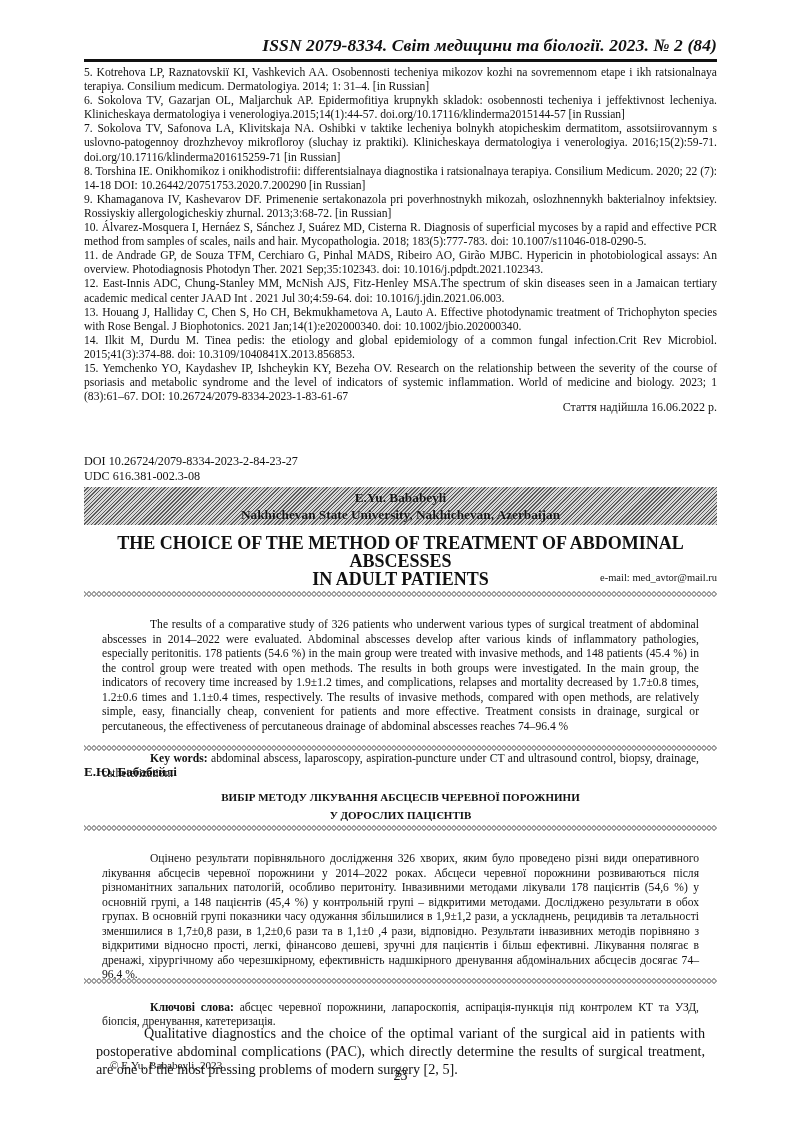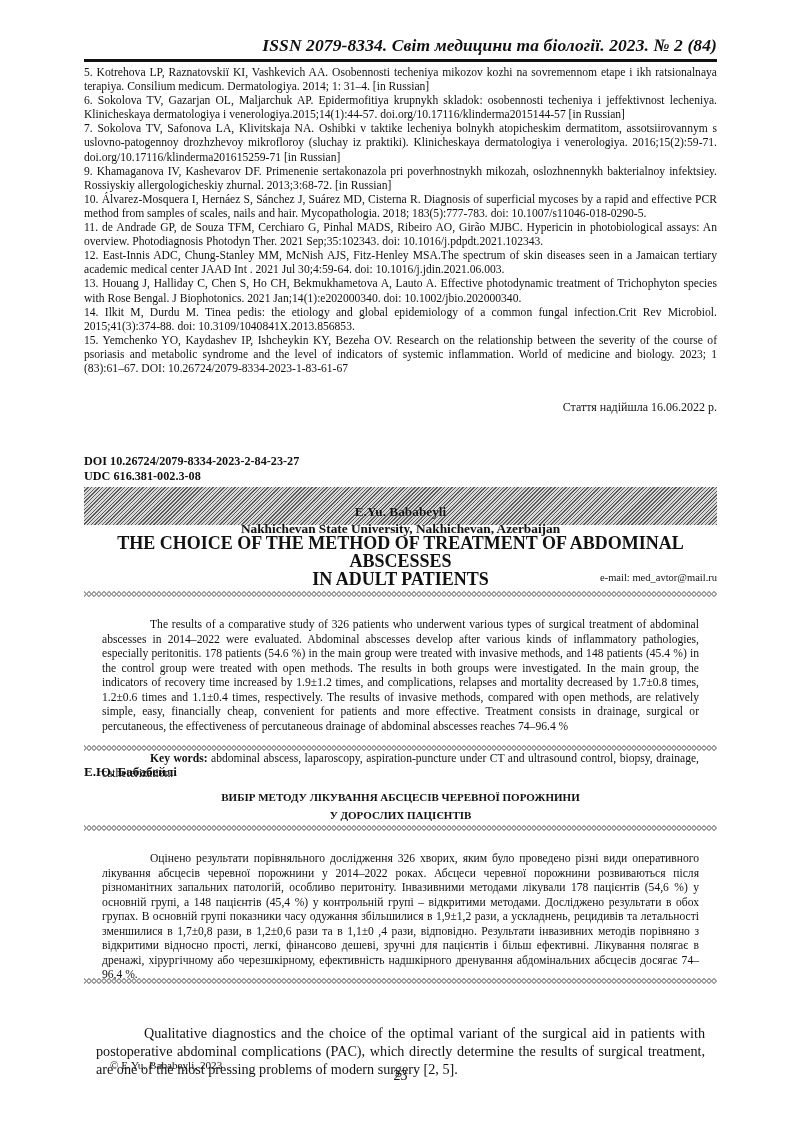--- a/index.html
+++ b/index.html
@@ -7,26 +7,26 @@
   .page { position: absolute; left: 84px; top: 0; width: 633px; }
 
   .running-header { position: absolute; left: 0; top: 35px; width: 633px; text-align: right; font-style: italic; font-weight: bold; font-size: 17.5px; letter-spacing: 0.1px; }
   .header-rule { position: absolute; left: 0; top: 59px; width: 633px; height: 0; border-top: 3px solid #111; }
 
   .refs { position: absolute; left: 0; top: 66px; width: 633px; font-size: 11.6px; line-height: 14.1px; text-align: justify; }
   .refs .ref { margin: 0; text-align: justify; }
 
   .received { position: absolute; right: 0; top: 400px; font-size: 12px; }
 
-  .ids { position: absolute; left: 0; top: 454px; font-weight: bold; font-size: 12.2px; line-height: 15px; }
+  .ids { position: absolute; left: 0; top: 454px; font-weight: normal; font-size: 12.2px; line-height: 15px; }
 
   .banner { position: absolute; left: 0; top: 487px; width: 633px; height: 38px; text-align: center; font-weight: bold; font-size: 13.3px; line-height: 17px;
     background: repeating-linear-gradient(135deg, #5a5a5a 0px, #5a5a5a 1px, #d8d8d8 1px, #d8d8d8 2.6px); }
   .banner .line { display: block; color: #111; text-shadow: 0 0 2px #ddd; }
-  .banner .line:first-child { padding-top: 16px; }
+  .banner .line:first-child { padding-top: 2px; }
 
   .title-en { position: absolute; left: 0; top: 534px; width: 633px; text-align: center; font-weight: bold; font-size: 18px; line-height: 18px; }
   .email { position: absolute; right: 0; top: 572px; font-size: 10.5px; }
 
   .wavy { position: absolute; left: 0; width: 633px; height: 6px;
     background-image:
       linear-gradient(135deg, transparent 45%, #9a9a9a 45%, #9a9a9a 60%, transparent 60%),
       linear-gradient(45deg, transparent 45%, #9a9a9a 45%, #9a9a9a 60%, transparent 60%);
     background-size: 5px 6px; background-repeat: repeat-x; opacity: 0.9; }
 
@@ -49,20 +49,21 @@
 
 <div class="page">
 
   <div class="running-header">ISSN 2079-8334. Світ медицини та біології. 2023. № 2 (84)</div>
   <div class="header-rule"></div>
 
   <div class="refs">
     <p class="ref">5. Kotrehova LP, Raznatovskiї KI, Vashkevich AA. Osobennosti techeniya mikozov kozhi na sovremennom etape i ikh ratsionalnaya terapiya. Consilium medicum. Dermatologiya. 2014; 1: 31–4. [in Russian]</p>
     <p class="ref">6. Sokolova TV, Gazarjan OL, Maljarchuk AP. Epidermofitiya krupnykh skladok: osobennosti techeniya i jeffektivnost lecheniya. Klinicheskaya dermatologiya i venerologiya.2015;14(1):44-57. doi.org/10.17116/klinderma2015144-57 [in Russian]</p>
     <p class="ref">7. Sokolova TV, Safonova LA, Klivitskaja NA. Oshibki v taktike lecheniya bolnykh atopicheskim dermatitom, assotsiirovannym s uslovno-patogennoy drozhzhevoy mikrofloroy (sluchay iz praktiki). Klinicheskaya dermatologiya i venerologiya. 2016;15(2):59-71. doi.org/10.17116/klinderma201615259-71 [in Russian]</p>
+    <p class="ref">8. Torshina IE. Onikhomikoz i onikhodistrofii: differentsialnaya diagnostika i ratsionalnaya terapiya. Consilium Medicum. 2020; 22 (7): 14-18    DOI: 10.26442/20751753.2020.7.200290 [in Russian]</p>
     <p class="ref">9. Khamaganova IV, Kashevarov DF. Primenenie sertakonazola pri poverhnostnykh mikozah, oslozhnennykh bakterialnoy infektsiey. Rossiyskiy allergologicheskiy zhurnal. 2013;3:68-72. [in Russian]</p>
     <p class="ref">10. Álvarez-Mosquera I, Hernáez S, Sánchez J, Suárez MD, Cisterna R. Diagnosis of superficial mycoses by a rapid and effective PCR method from samples of scales, nails and hair. Mycopathologia. 2018; 183(5):777-783. doi: 10.1007/s11046-018-0290-5.</p>
     <p class="ref">11. de Andrade GP, de Souza TFM, Cerchiaro G, Pinhal MADS, Ribeiro AO, Girão MJBC. Hypericin in photobiological assays: An overview. Photodiagnosis Photodyn Ther. 2021 Sep;35:102343. doi: 10.1016/j.pdpdt.2021.102343.</p>
     <p class="ref">12. East-Innis ADC, Chung-Stanley MM, McNish AJS, Fitz-Henley MSA.The spectrum of skin diseases seen in a Jamaican tertiary academic medical center JAAD Int . 2021 Jul 30;4:59-64. doi: 10.1016/j.jdin.2021.06.003.</p>
     <p class="ref">13. Houang J, Halliday C, Chen S, Ho CH, Bekmukhametova A, Lauto A. Effective photodynamic treatment of Trichophyton species with Rose Bengal. J Biophotonics. 2021 Jan;14(1):e202000340. doi: 10.1002/jbio.202000340.</p>
     <p class="ref">14. Ilkit M, Durdu M. Tinea pedis: the etiology and global epidemiology of a common fungal infection.Crit Rev Microbiol. 2015;41(3):374-88. doi: 10.3109/1040841X.2013.856853.</p>
     <p class="ref">15. Yemchenko YO, Kaydashev IP, Ishcheykin KY, Bezeha OV. Research on the relationship between the severity of the course of psoriasis and metabolic syndrome and the level of indicators of systemic inflammation. World of medicine and biology. 2023; 1 (83):61–67. DOI: 10.26724/2079-8334-2023-1-83-61-67</p>
   </div>
 
   <div class="received">Стаття надійшла 16.06.2022 р.</div>
@@ -97,20 +98,21 @@
 
   <div class="title-ua">
     <div>ВИБІР МЕТОДУ ЛІКУВАННЯ АБСЦЕСІВ ЧЕРЕВНОЇ ПОРОЖНИНИ</div>
     <div>У ДОРОСЛИХ ПАЦІЄНТІВ</div>
   </div>
 
   <div class="wavy" style="top:825px;"></div>
 
   <div class="abstract" style="top:834px;">
     <p>Оцінено результати порівняльного дослідження 326 хворих, яким було проведено різні види оперативного лікування абсцесів черевної порожнини у 2014–2022 роках. Абсцеси черевної порожнини розвиваються після різноманітних запальних патологій, особливо перитоніту. Інвазивними методами лікували 178 пацієнтів (54,6 %) у основній групі, а 148 пацієнтів (45,4 %) у контрольній групі – відкритими методами. Досліджено результати в обох групах. В основній групі показники часу одужання збільшилися в 1,9±1,2 рази, а ускладнень, рецидивів та летальності зменшилися в 1,7±0,8 рази, в 1,2±0,6 рази та в 1,1±0 ,4 рази, відповідно. Результати інвазивних методів порівняно з відкритими відносно прості, легкі, фінансово дешеві, зручні для пацієнтів і більш ефективні. Лікування полягає в дренажі, хірургічному або черезшкірному, ефективність надшкірного дренування абдомінальних абсцесів досягає 74–96,4 %.</p>
+    <p class="kw"><b>Ключові слова:</b><span> абсцес черевної порожнини, лапароскопія, аспірація-пункція під контролем КТ та УЗД, біопсія, дренування, катетеризація.</span></p>
   </div>
 
   <div class="wavy" style="top:978px;"></div>
 
   <div class="body-text">
     <p>Qualitative diagnostics and the choice of the optimal variant of the surgical aid in patients with postoperative abdominal complications (PAC), which directly determine the results of surgical treatment, are one of the most pressing problems of modern surgery [2, 5].</p>
   </div>
 
   <div class="copyright">©  E.Yu. Bababeyli, 2023</div>
   <div class="page-number">23</div>

